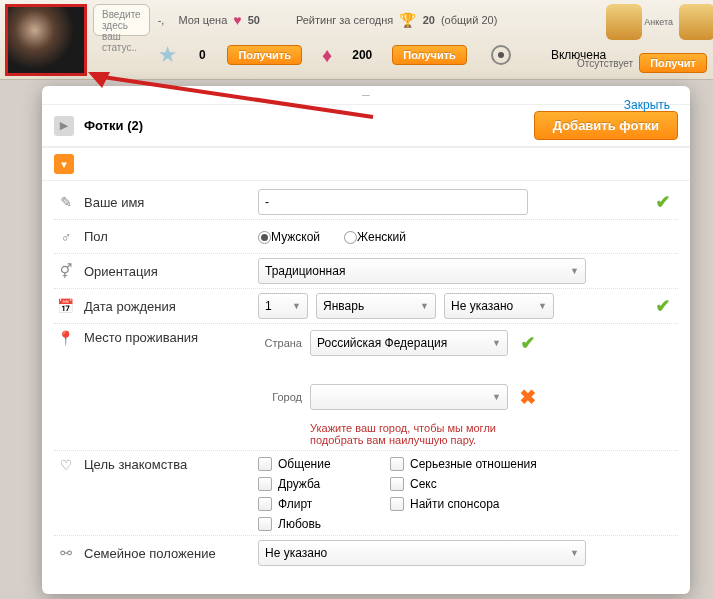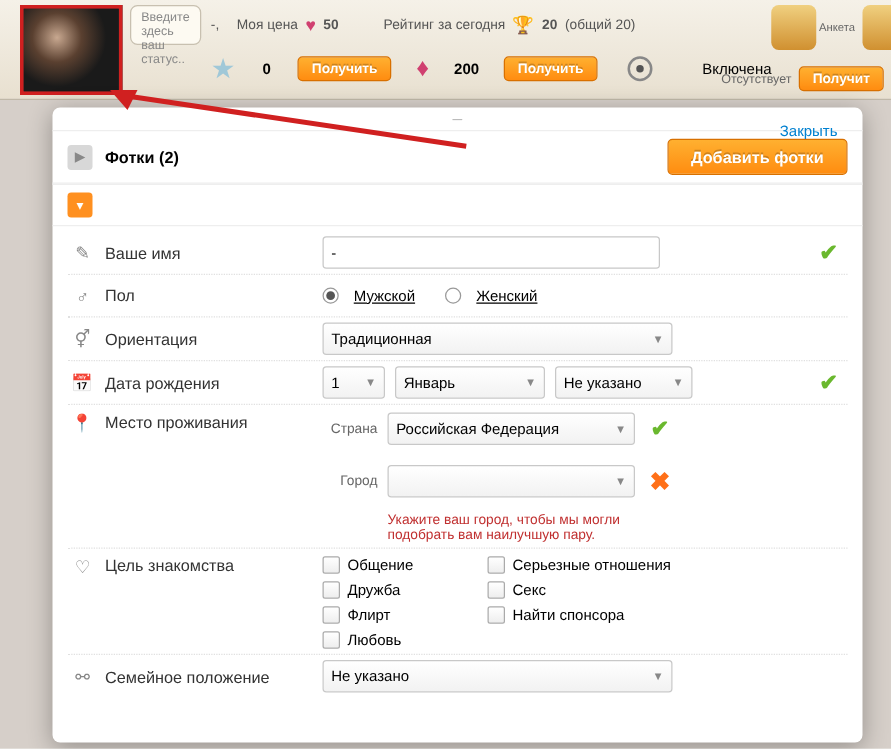--- a/index.html
+++ b/index.html
@@ -1,19 +1,19 @@
 <!DOCTYPE html>
 <html><head>
 <meta charset="utf-8">
 <style>
 * { box-sizing: border-box; margin: 0; padding: 0; }
 body { font-family: Arial, sans-serif; font-size: 12px; width: 713px; height: 599px; overflow: hidden; background: #e8e4df; position: relative; }
 
 
-.topbar { height: 80px; background: linear-gradient(#f5f1e8, #e8e0d0); border-bottom: 1px solid #c0b8a8; display: flex; align-items: flex-start; padding: 4px 16px; position: relative; }
+.topbar { height: 80px; background: linear-gradient(#f5f1e8, #e8e0d0); border-bottom: 1px solid #c0b8a8; display: flex; align-items: flex-start; padding: 4px 5px; position: relative; }
 .avatar-box { width: 82px; height: 72px; border: 3px solid #d02020; background: #2a2a2a; flex-shrink: 0; position: relative; }
 .avatar-box::after { content:""; position:absolute; inset:0; background: radial-gradient(circle at 35% 35%, #c8a890 0%, #5a4030 30%, #1a1a1a 60%); }
 .status-bubble { margin-left: 6px; background: #fdfaf2; border: 1px solid #c8c0b0; border-radius: 6px; padding: 4px 8px; font-size: 10px; color: #888; width: 80px; height: 32px; }
 .top-info { margin-left: 8px; flex: 1; }
 .info-row1 { display: flex; align-items: center; gap: 6px; font-size: 11px; color: #555; height: 32px; }
 .heart-icon { color: #d04070; font-size: 14px; }
 .trophy-icon { color: #d0a030; font-size: 14px; }
 .star-icon { color: #a0c8d8; font-size: 22px; }
 .info-row2 { display: flex; align-items: center; gap: 10px; height: 30px; margin-top: 4px; }
 .btn-orange { background: linear-gradient(#ffb030, #ff8c10); border: 1px solid #d87000; color: #fff; font-size: 11px; font-weight: bold; padding: 3px 10px; border-radius: 4px; cursor: pointer; text-shadow: 0 -1px 0 rgba(0,0,0,.2); }
@@ -49,27 +49,27 @@
 .fcontrol { flex: 1; display: flex; align-items: center; gap: 8px; flex-wrap: wrap; }
 .fstatus { width: 30px; text-align: center; font-size: 18px; flex-shrink: 0; }
 .check-green { color: #6ab82e; font-weight: bold; }
 .x-orange { color: #ff7018; font-weight: bold; font-size: 20px; }
 
 .text-input, .select-box { border: 1px solid #c8c8c8; border-radius: 3px; padding: 4px 6px; font-size: 12px; background: #fff; height: 26px; }
 .text-input { width: 270px; }
 .select-box { display: inline-flex; align-items: center; justify-content: space-between; background: linear-gradient(#fff, #f2f2f2); cursor: pointer; }
 .select-box .sval { flex: 1; overflow: hidden; white-space: nowrap; }
 .select-box .sarrow { color: #888; font-size: 9px; margin-left: 6px; }
-.sel-w280 { width: 280px; }
+.sel-w280 { width: 328px; }
 .sel-w50 { width: 50px; }
 .sel-w120 { width: 120px; }
 .sel-w110 { width: 110px; }
 .sel-w230 { width: 198px; }
 
-.radio-item { display: inline-flex; align-items: flex-start; gap: 12px; font-size: 12px; margin-right: 16px; text-decoration: underline; }
+.radio-item { display: inline-flex; align-items: flex-end; gap: 0; font-size: 12px; margin-right: 16px; }
 .radio-dot { width: 13px; height: 13px; border: 1px solid #999; border-radius: 50%; display: inline-flex; align-items: center; justify-content: center; }
 .radio-dot.on::after { content:""; width: 7px; height: 7px; background: #555; border-radius: 50%; }
 
 .sublabel { font-size: 11px; color: #666; width: 44px; text-align: right; }
 .hint-red { font-size: 11px; color: #c03030; margin-top: 4px; max-width: 240px; }
 
 .chk-grid { display: grid; grid-template-columns: 120px 180px; gap: 6px 12px; }
 .chk-item { display: flex; align-items: center; gap: 6px; font-size: 12px; }
 .chk-box { width: 14px; height: 14px; border: 1px solid #aaa; background: linear-gradient(#fff,#eee); border-radius: 2px; }
 
@@ -209,21 +209,21 @@
       <span class="flabel">Место проживания</span>
       <div class="fcontrol">
         <div class="subrow">
           <span class="sublabel">Страна</span>
           <div class="select-box sel-w230">
               <span class="sval">Российская Федерация</span>
               <span class="sarrow">▼</span>
             </div>
           <span class="fstatus check-green" style="width:24px">✔</span>
         </div>
-        <div class="subrow" style="margin-top:8px">
+        <div class="subrow" style="margin-top:20px">
           <span class="sublabel">Город</span>
           <div class="select-box sel-w230">
               <span class="sval"></span>
               <span class="sarrow">▼</span>
             </div>
           <span class="fstatus x-orange" style="width:24px">✖</span>
         </div>
         <div class="subrow" style="margin-left:52px">
           <div class="hint-red">Укажите ваш город, чтобы мы могли подобрать вам наилучшую пару.</div>
         </div>

